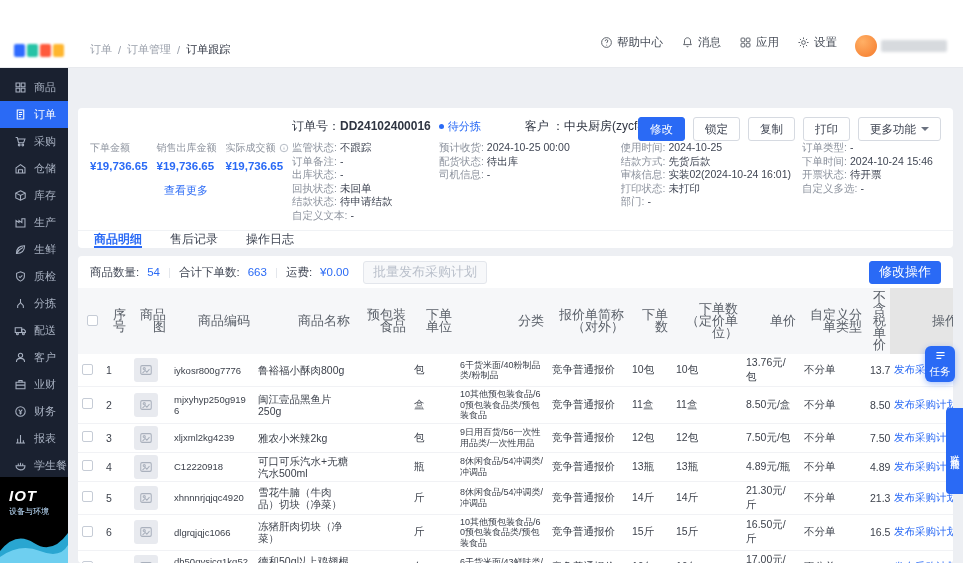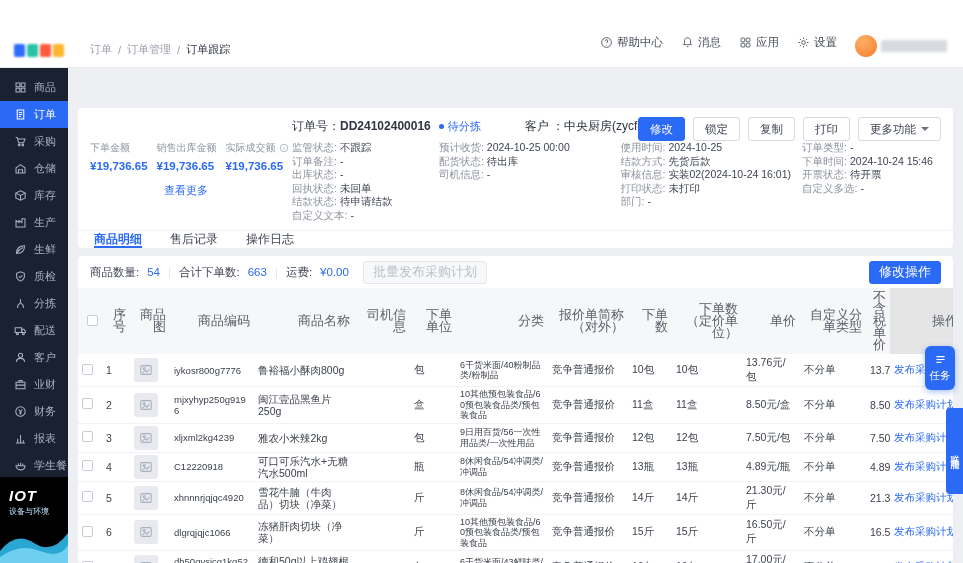--- a/index.html
+++ b/index.html
@@ -99,21 +99,21 @@
   .thumb svg { stroke:#aab1bd; }
   .code { font-size:9.5px; line-height:11px; word-break:break-all; }
   .nm { line-height:12px; }
   .cat { font-size:9px; line-height:10.5px; word-break:break-all; max-height:29px; }
   .link { color:#2a6af5; cursor:pointer; white-space:nowrap; }
   td.action, th.action { box-shadow:-6px 0 6px -6px rgba(31,41,61,.15); background:#fff; }
   th.action { background:#e5e5e5; }
   td.notax { white-space:nowrap; }
 
   
-  .float-task { position:absolute; right:8px; top:346px; width:30px; height:44px; background:#2a6af5;
+  .float-task { position:absolute; right:8px; top:346px; width:30px; height:36px; background:#2a6af5;
                 border-radius:6px; color:#fff; display:flex; flex-direction:column; align-items:center;
                 justify-content:center; gap:3px; font-size:10.5px; cursor:pointer; z-index:6;
                 box-shadow:0 2px 6px rgba(42,106,245,.4); }
   .float-task svg { stroke:#fff; }
   .float-contact { position:absolute; right:0; top:408px; width:17px; height:86px; background:#2a6af5;
                    border-radius:4px 0 0 4px; color:#fff; writing-mode:vertical-rl; display:flex;
                    align-items:center; justify-content:center; font-size:9.5px; letter-spacing:2px;
                    cursor:pointer; z-index:6; }
 </style>
 </head>
@@ -420,21 +420,21 @@
           <col style="width:24px">
           <col style="width:72px">
       </colgroup>
       <thead>
         <tr>
           <th><span class="checkbox"></span></th>
           <th>序号</th>
           <th>商品图</th>
           <th>商品编码</th>
           <th>商品名称</th>
-          <th>司机信息</th>
+          <th>预包装食品</th>
           <th>下单单位</th>
           <th>分类</th>
           <th>报价单简称（对外）</th>
           <th>下单数</th>
           <th>下单数（定价单位）</th>
           <th>单价</th>
           <th>自定义分单类型</th>
           <th>不含税单价</th>
           <th class="action">操作</th>
         </tr>

